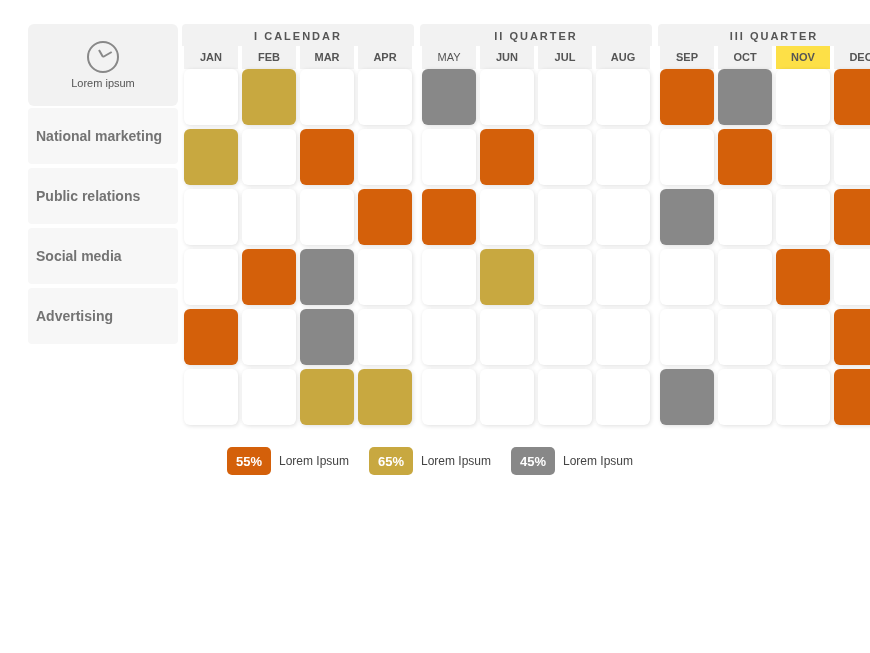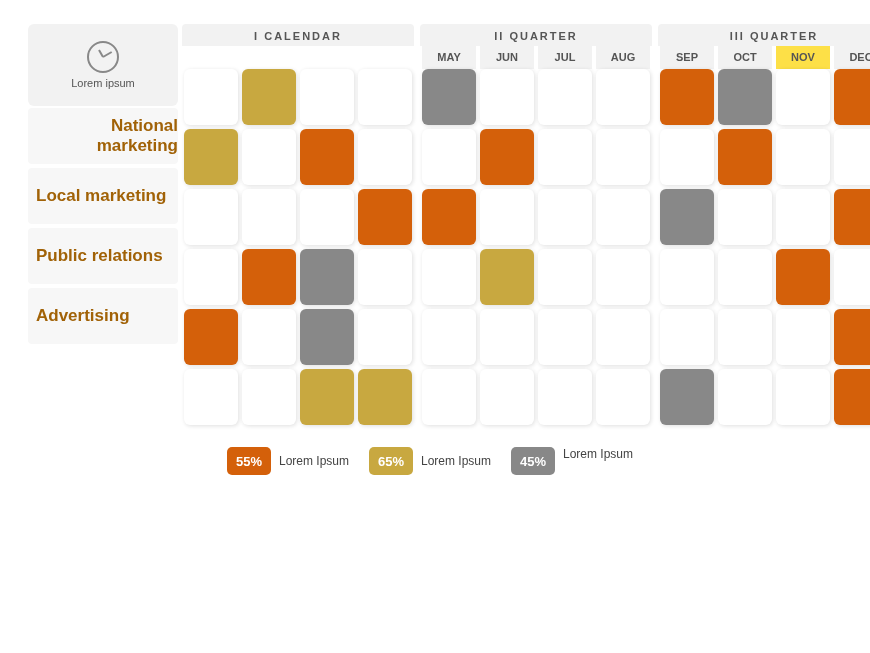--- a/index.html
+++ b/index.html
@@ -81,23 +81,23 @@
     }
     .lorem-label {
       font-size: 11px;
       color: #555;
     }
     .row-label-cell {
       height: 56px;
       display: flex;
       align-items: center;
       padding-left: 8px;
-      font-size: 17px;
+      font-size: 14px;
       font-weight: 700;
-      color: #a16207;
+      color: #737373;
       background: #f7f7f7;
       margin-bottom: 4px;
       border-radius: 4px;
       text-align: right;
     }
     .grid-area {
       flex: 1;
       display: flex;
       flex-direction: column;
     }
@@ -119,35 +119,41 @@
 
     <div class="row-labels">
       <div class="label-header">
         <div class="clock-icon">
           <div class="clock-hand-h"></div>
           <div class="clock-hand-m"></div>
         </div>
         <span class="lorem-label">Lorem ipsum</span>
       </div>
       <div class="row-label-cell">National marketing</div>
-      <div class="row-label-cell">Local marketing</div>
       <div class="row-label-cell">Public relations</div>
+      <div class="row-label-cell">Social media</div>
       <div class="row-label-cell">Advertising</div>
     </div>
 
     <div class="grid-area" id="grid-area">
     <div style="display: flex; flex-direction: row; margin-bottom: 0px;">
           <div style="display: flex; flex-direction: column; align-items: center;">
             <div style="font-size: 11px; font-weight: 700; letter-spacing: 2px; color: rgb(85, 85, 85); background: rgb(242, 242, 242); text-align: center; padding: 6px 4px 4px; border-radius: 4px 4px 0px 0px; width: 232px;">I  CALENDAR</div>
+            <div style="display: flex; flex-direction: row;">
+              <div style="width: 54px; text-align: center; font-size: 11px; font-weight: 700; color: rgb(85, 85, 85); padding: 5px 0px 6px; background: rgb(242, 242, 242); margin: 0px 2px;">JAN</div>
+              <div style="width: 54px; text-align: center; font-size: 11px; font-weight: 700; color: rgb(85, 85, 85); padding: 5px 0px 6px; background: rgb(242, 242, 242); margin: 0px 2px;">FEB</div>
+              <div style="width: 54px; text-align: center; font-size: 11px; font-weight: 700; color: rgb(85, 85, 85); padding: 5px 0px 6px; background: rgb(242, 242, 242); margin: 0px 2px;">MAR</div>
+              <div style="width: 54px; text-align: center; font-size: 11px; font-weight: 700; color: rgb(85, 85, 85); padding: 5px 0px 6px; background: rgb(242, 242, 242); margin: 0px 2px;">APR</div>
+            </div>
           </div>
           <div style="width: 6px;"></div>
           <div style="display: flex; flex-direction: column; align-items: flex-end;">
             <div style="font-size: 11px; font-weight: 700; letter-spacing: 2px; color: rgb(85, 85, 85); background: rgb(242, 242, 242); text-align: center; padding: 6px 4px 4px; border-radius: 4px 4px 0px 0px; width: 232px;">II  QUARTER</div>
             <div style="display: flex; flex-direction: row;">
-              <div style="width: 54px; text-align: center; font-size: 11px; font-weight: 700; color: rgb(85, 85, 85); padding: 5px 0px 6px; background: rgb(242, 242, 242); margin: 0px 2px;">MAY</div>
+              <div style="width: 54px; text-align: center; font-size: 11px; font-weight: 400; color: rgb(85, 85, 85); padding: 5px 0px 6px; background: rgb(242, 242, 242); margin: 0px 2px;">MAY</div>
               <div style="width: 54px; text-align: center; font-size: 11px; font-weight: 700; color: rgb(85, 85, 85); padding: 5px 0px 4px; background: rgb(242, 242, 242); margin: 0px 2px;">JUN</div>
               <div style="width: 54px; text-align: center; font-size: 11px; font-weight: 700; color: rgb(85, 85, 85); padding: 5px 0px 6px; background: rgb(242, 242, 242); margin: 0px 2px;">JUL</div>
               <div style="width: 54px; text-align: center; font-size: 11px; font-weight: 700; color: rgb(85, 85, 85); padding: 5px 0px 6px; background: rgb(242, 242, 242); margin: 0px 2px;">AUG</div>
             </div>
           </div>
           <div style="width: 6px;"></div>
           <div style="display: flex; flex-direction: column; align-items: center;">
             <div style="font-size: 11px; font-weight: 700; letter-spacing: 2px; color: rgb(85, 85, 85); background: rgb(242, 242, 242); text-align: center; padding: 6px 4px 4px; border-radius: 4px 4px 0px 0px; width: 232px;">III  QUARTER</div>
             <div style="display: flex; flex-direction: row;">
               <div style="width: 54px; text-align: center; font-size: 11px; font-weight: 700; color: rgb(85, 85, 85); padding: 5px 0px 6px; background: rgb(242, 242, 242); margin: 0px 2px;">SEP</div>
@@ -258,18 +264,18 @@
 
   <div class="legend-area" id="legend-area">
   <div style="display: flex; align-items: center; gap: 8px; margin-right: 10px;">
         <div style="width: 44px; height: 28px; border-radius: 5px; background: rgb(212, 96, 10); display: flex; align-items: center; justify-content: center; font-size: 13px; font-weight: 700; color: rgb(255, 255, 255);">55%</div>
         <span style="font-size: 12px; color: rgb(68, 68, 68);">Lorem Ipsum</span>
       </div>
       <div style="display: flex; align-items: center; gap: 8px; margin-right: 10px;">
         <div style="width: 44px; height: 28px; border-radius: 5px; background: rgb(200, 168, 64); display: flex; align-items: center; justify-content: center; font-size: 13px; font-weight: 700; color: rgb(255, 255, 255);">65%</div>
         <span style="font-size: 12px; color: rgb(68, 68, 68);">Lorem Ipsum</span>
       </div>
-      <div style="display: flex; gap: 8px; margin-right: 10px;">
+      <div style="display: flex; align-items: center; gap: 8px; margin-right: 10px;">
         <div style="width: 44px; height: 28px; border-radius: 5px; background: rgb(136, 136, 136); display: flex; align-items: center; justify-content: center; font-size: 13px; font-weight: 700; color: rgb(255, 255, 255);">45%</div>
         <span style="font-size: 12px; color: rgb(68, 68, 68);">Lorem Ipsum</span>
       </div>
     </div>
 </div>
 
 </body></html>

